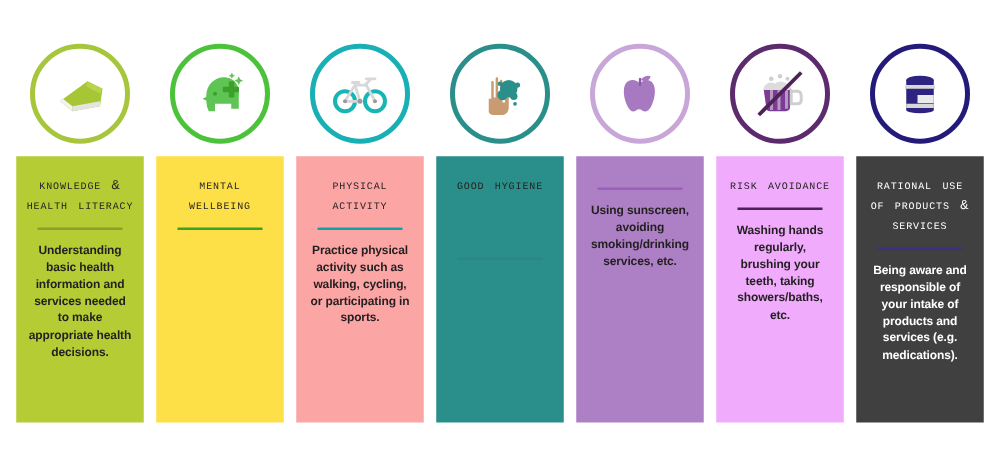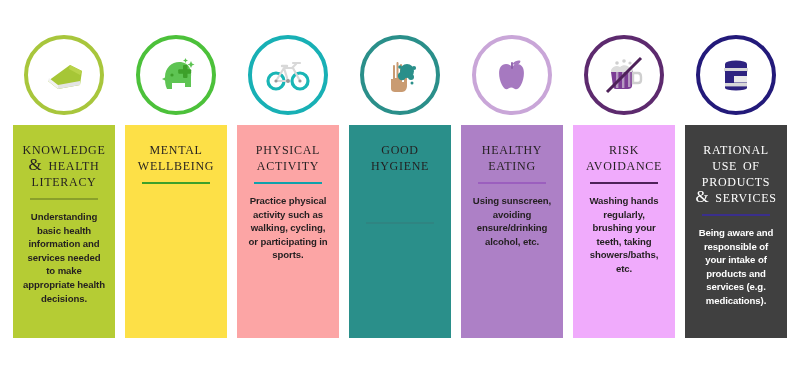--- a/index.html
+++ b/index.html
@@ -56,22 +56,22 @@
     width: 100%;
     flex: 1 1 auto;
     box-sizing: border-box;
     padding: 16px 6px 10px 6px;
     display: flex;
     flex-direction: column;
     align-items: center;
     text-align: center;
   }
   .panel-title {
-    font-family: Liberation Serif, serif;
-    font-size: 17px;
+    font-family: Liberation Mono, monospace;
+    font-size: 11px;
     line-height: 16px;
     letter-spacing: 0.7px;
     font-variant: small-caps;
     text-transform: lowercase;
     font-weight: 400;
     margin: 0;
     padding: 0 2px;
     word-spacing: 1px;
   }
   .divider {
@@ -195,23 +195,22 @@
           <span>
             <svg width="46" height="46" viewBox="0 0 46 46">
               <path d="M23 15 C20 11 14 11 11.5 15 C9 19 10 27 13 33 C15 37 17.5 38 19.5 36.5 C21.5 35 23 35 25 36.5 C27 38 30 37 32 33 C35 27 36 19 33.5 15 C31 11 26 11 23 15 Z" fill="#a679c0"></path>
               <path d="M23 16 L23 11" stroke="#8a5ba8" stroke-width="1.8" stroke-linecap="round"></path>
               <path d="M23.5 12 C26 8.5 30 8 31.5 9 C31 12.5 27 14 23.5 12 Z" fill="#a679c0"></path>
             </svg>
           </span>
         </div>
       </div>
       <div class="panel dark-text" style="background:#ad80c6;">
-        <div class="panel-title">Healthy Eating</div>
         <hr class="divider" style="background:#9b5fbe;">
-        <div class="panel-body">Using sunscreen, avoiding ensure/drinking alcohol, etc.</div>
+        <div class="panel-body">Using sunscreen, avoiding smoking/drinking services, etc.</div>
       </div>
     </div>
 
     <div class="column">
       <div class="icon-wrap">
         <div class="icon-circle" style="border:4px solid #5d2a6e;">
           <span>
             <svg width="54" height="54" viewBox="0 0 54 54">
               <path d="M14 24 C14 22 16 21 18 21 L33 21 C35 21 36 22 36 24 L35 38 C35 40 33 41 31 41 L19 41 C17 41 16 40 16 38 Z" fill="#7b3d94"></path>
               <path d="M14 22 C16 18 20 17 23 19 C26 16 31 17 33 20 C36 20 37 23 35 24 L14 24 Z" fill="#dcdcdc"></path>

